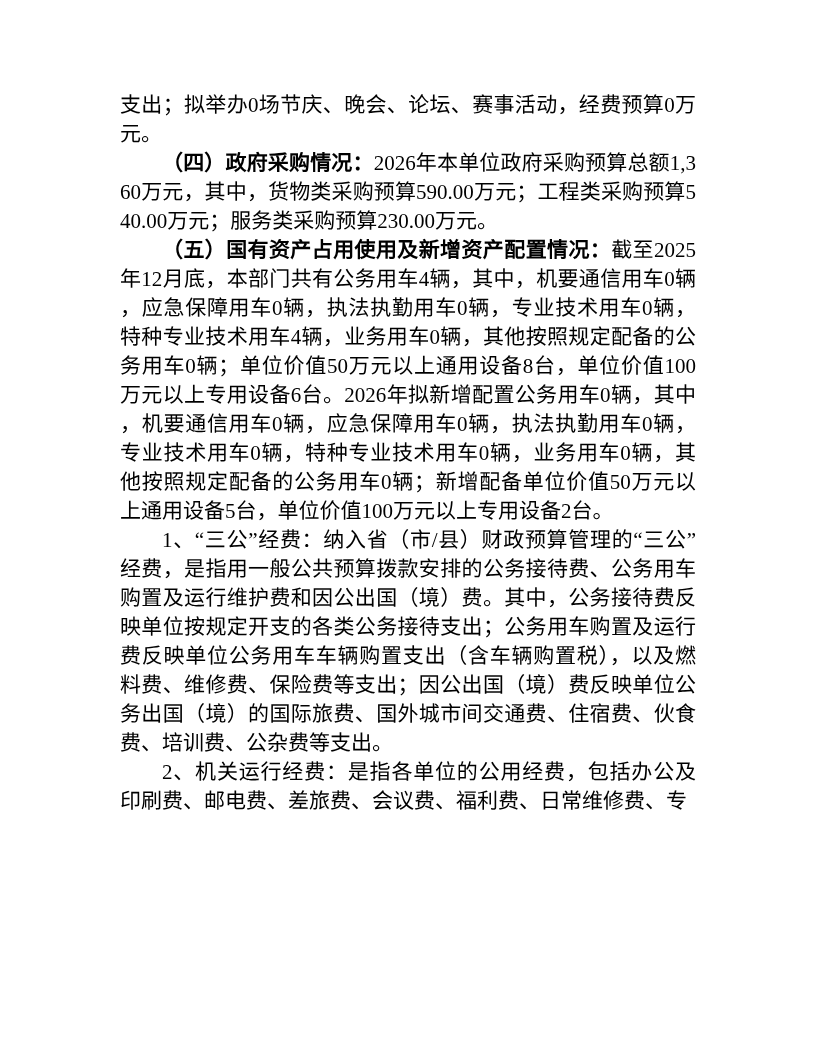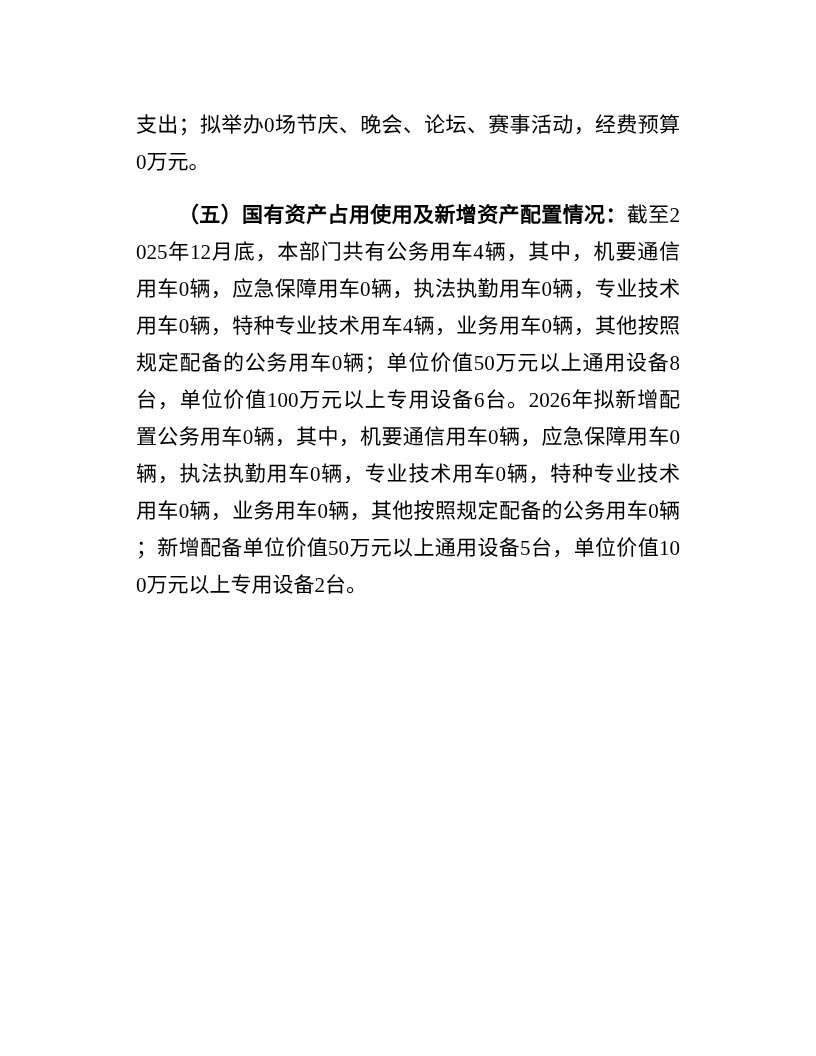--- a/index.html
+++ b/index.html
@@ -12,38 +12,41 @@
     width: 816px;
     height: 1056px;
     margin: 0 auto;
     background: #ffffff;
     box-sizing: border-box;
     padding: 91px 120px 0 120px;
     overflow: hidden;
     font-family: "Liberation Serif", "DejaVu Serif", serif;
   }
   .doc p {
-    margin: 16px;
+    margin: 0;
     padding: 0;
     font-size: 21px;
-    line-height: 37px;
+    line-height: 29px;
     color: #000000;
     text-align: justify;
     text-justify: inter-character;
     word-break: break-all;
     line-break: anywhere;
   }
   .doc p.indent {
     text-indent: 2em;
   }
   .doc b {
     font-weight: 700;
   }
 </style>
 </head>
 <body>
 
 <div class="page">
   <div class="doc">
       <p><span>支出；拟举办0场节庆、晚会、论坛、赛事活动，经费预算0万元。</span></p>
+      <p class="indent"><b>（四）政府采购情况：</b><span>2026年本单位政府采购预算总额1,360万元，其中，货物类采购预算590.00万元；工程类采购预算540.00万元；服务类采购预算230.00万元。</span></p>
       <p class="indent"><b>（五）国有资产占用使用及新增资产配置情况：</b><span>截至2025年12月底，本部门共有公务用车4辆，其中，机要通信用车0辆，应急保障用车0辆，执法执勤用车0辆，专业技术用车0辆，特种专业技术用车4辆，业务用车0辆，其他按照规定配备的公务用车0辆；单位价值50万元以上通用设备8台，单位价值100万元以上专用设备6台。2026年拟新增配置公务用车0辆，其中，机要通信用车0辆，应急保障用车0辆，执法执勤用车0辆，专业技术用车0辆，特种专业技术用车0辆，业务用车0辆，其他按照规定配备的公务用车0辆；新增配备单位价值50万元以上通用设备5台，单位价值100万元以上专用设备2台。</span></p>
+      <p class="indent"><span>1、“三公”经费：纳入省（市/县）财政预算管理的“三公”经费，是指用一般公共预算拨款安排的公务接待费、公务用车购置及运行维护费和因公出国（境）费。其中，公务接待费反映单位按规定开支的各类公务接待支出；公务用车购置及运行费反映单位公务用车车辆购置支出（含车辆购置税），以及燃料费、维修费、保险费等支出；因公出国（境）费反映单位公务出国（境）的国际旅费、国外城市间交通费、住宿费、伙食费、培训费、公杂费等支出。</span></p>
+      <p class="indent"><span>2、机关运行经费：是指各单位的公用经费，包括办公及印刷费、邮电费、差旅费、会议费、福利费、日常维修费、专</span></p>
     </div>
 </div>
 
 </body></html>

